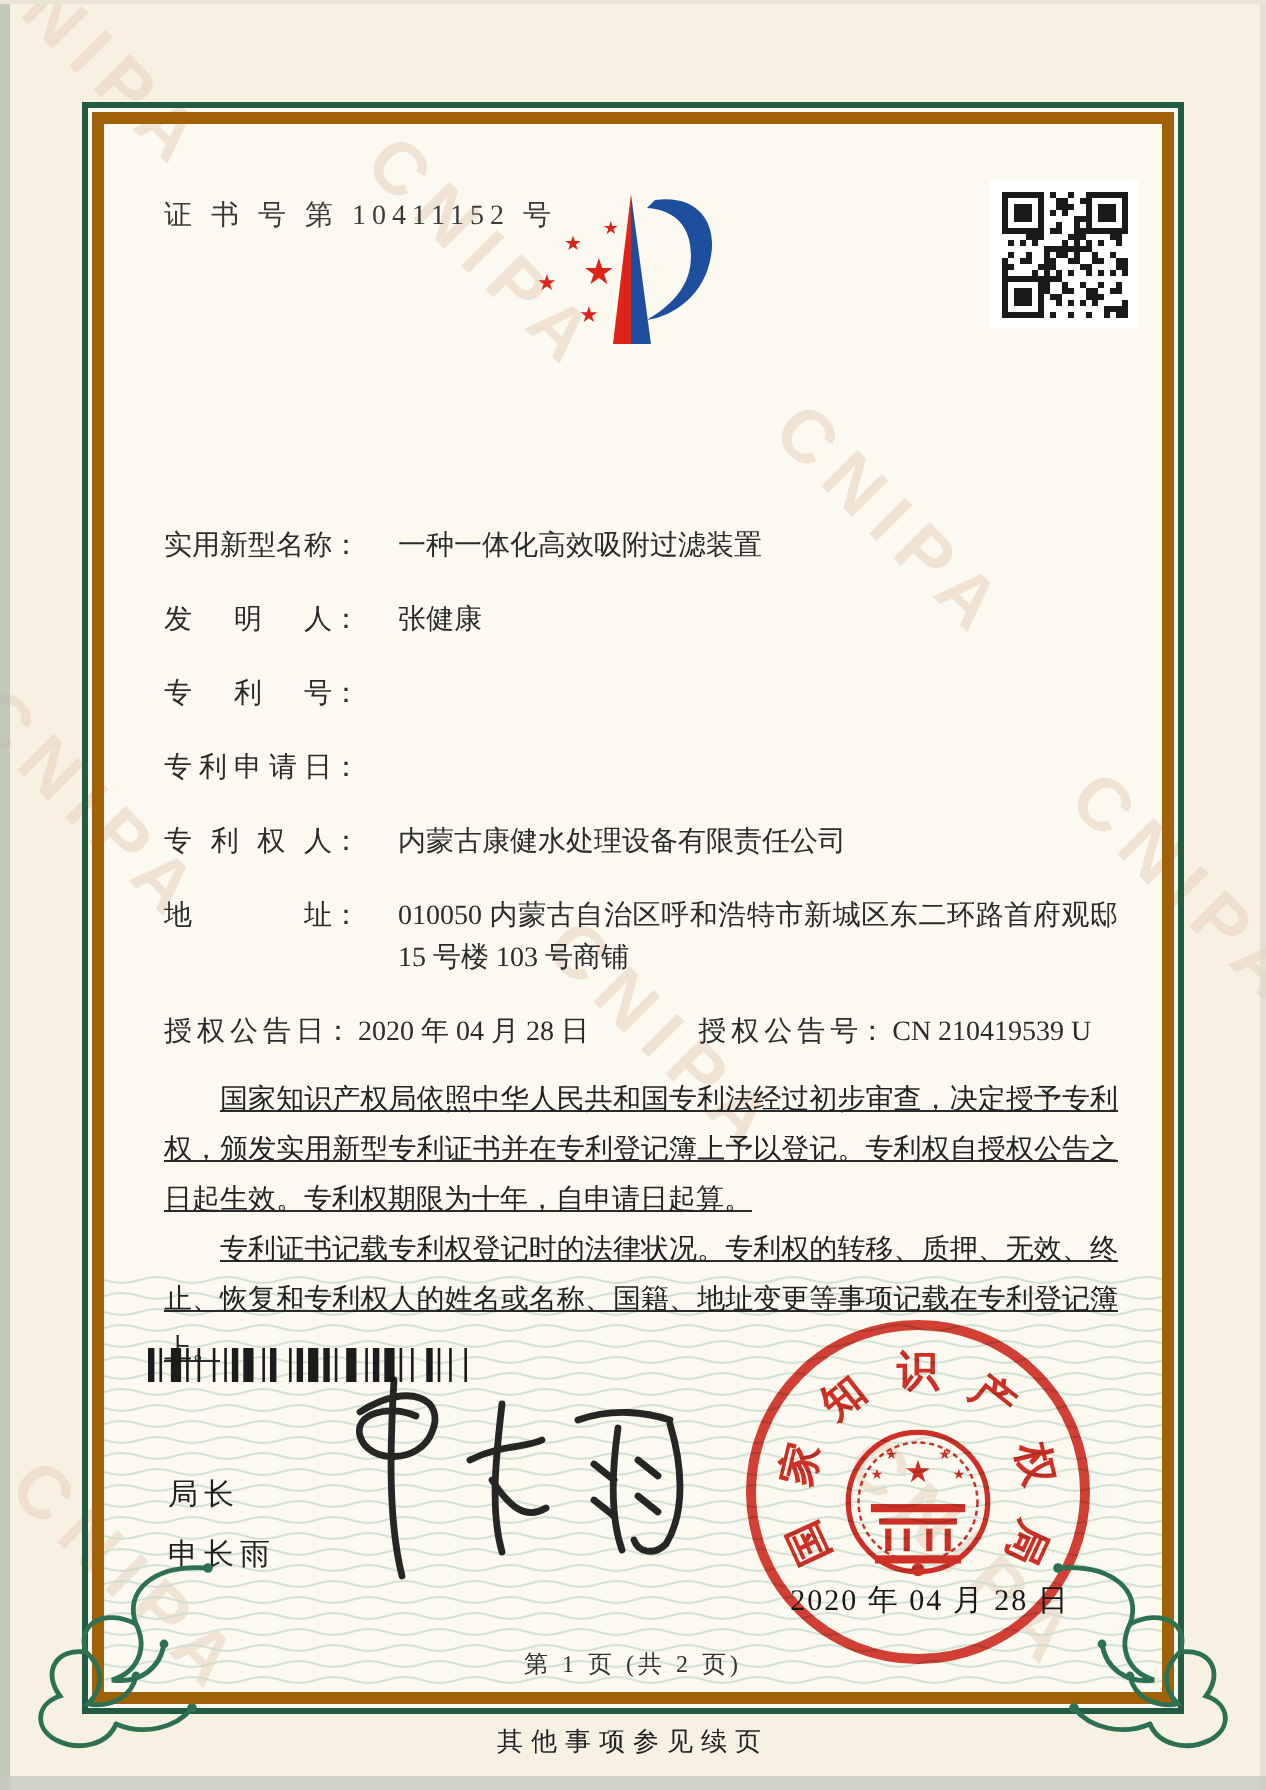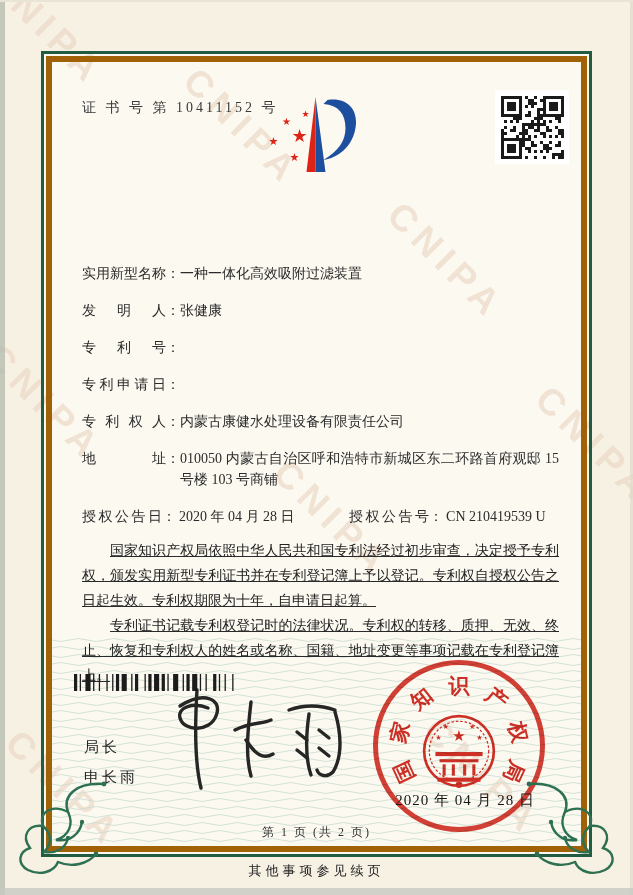--- a/index.html
+++ b/index.html
@@ -21,21 +21,21 @@
   .logo{position:absolute;left:50%;top:32px;transform:translateX(-56%);z-index:3;}
   .qr-wrap{position:absolute;right:12px;top:28px;width:74px;height:74px;background:#ffffff;
            display:flex;align-items:center;justify-content:center;z-index:3;}
   .title{position:absolute;top:127px;left:0;width:100%;text-align:center;font-size:29px;font-weight:bold;
          letter-spacing:9px;color:#1d1d1d;z-index:3;}
   
   .fields{position:absolute;top:201px;left:30px;right:22px;font-size:14px;color:#2b2b2b;z-index:3;}
   .row{display:flex;margin-bottom:16px;line-height:21px;}
   .lbl{display:inline-block;width:84px;flex:none;text-align:justify;text-align-last:justify;font-family:Liberation Serif, serif;}
   .colon{flex:none;}
-  .val{flex:1;margin-left:0;text-align:justify;}
+  .val{flex:1;margin-left:19px;text-align:justify;}
   .grant{display:flex;margin-bottom:0;}
   .grant .cell{display:flex;line-height:21px;}
   .grant .cell.left{width:56%;}
   .grant .lbl2{display:inline-block;width:80px;flex:none;text-align:justify;text-align-last:justify;}
   .paras{margin-top:11px;text-decoration:underline;}
   .paras p{margin:0;text-indent:2em;text-align:justify;font-size:14px;line-height:25px;color:#222;}
   
   #barcode{position:absolute;left:22px;top:612px;z-index:4;}
   .signer{position:absolute;left:32px;top:676px;font-family:"Liberation Sans","DejaVu Sans",sans-serif;
           font-size:15px;letter-spacing:3px;color:#1f1f1f;z-index:6;}

